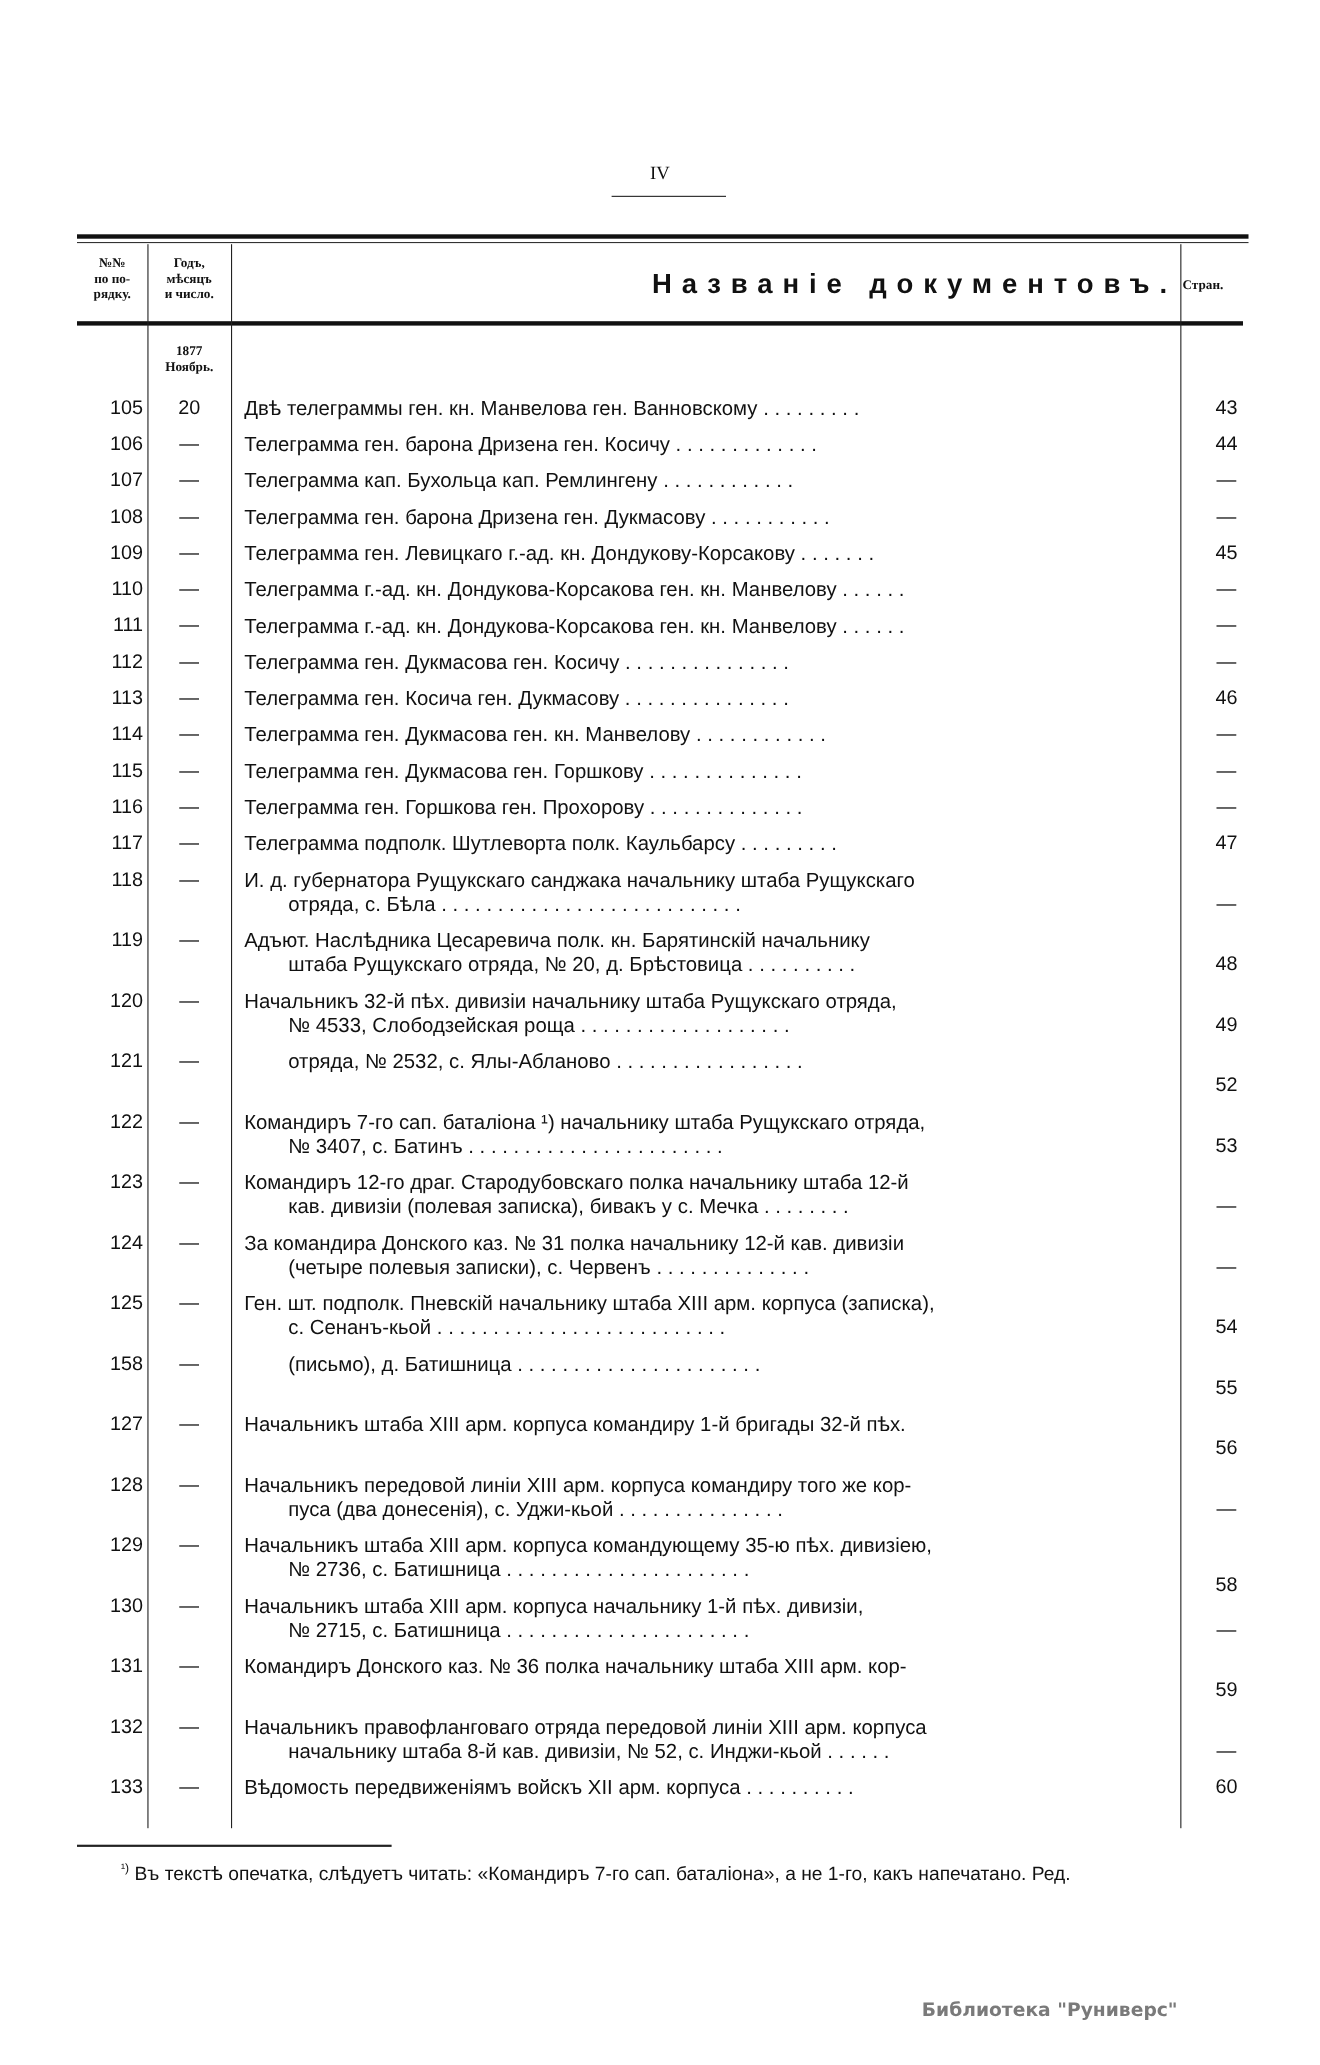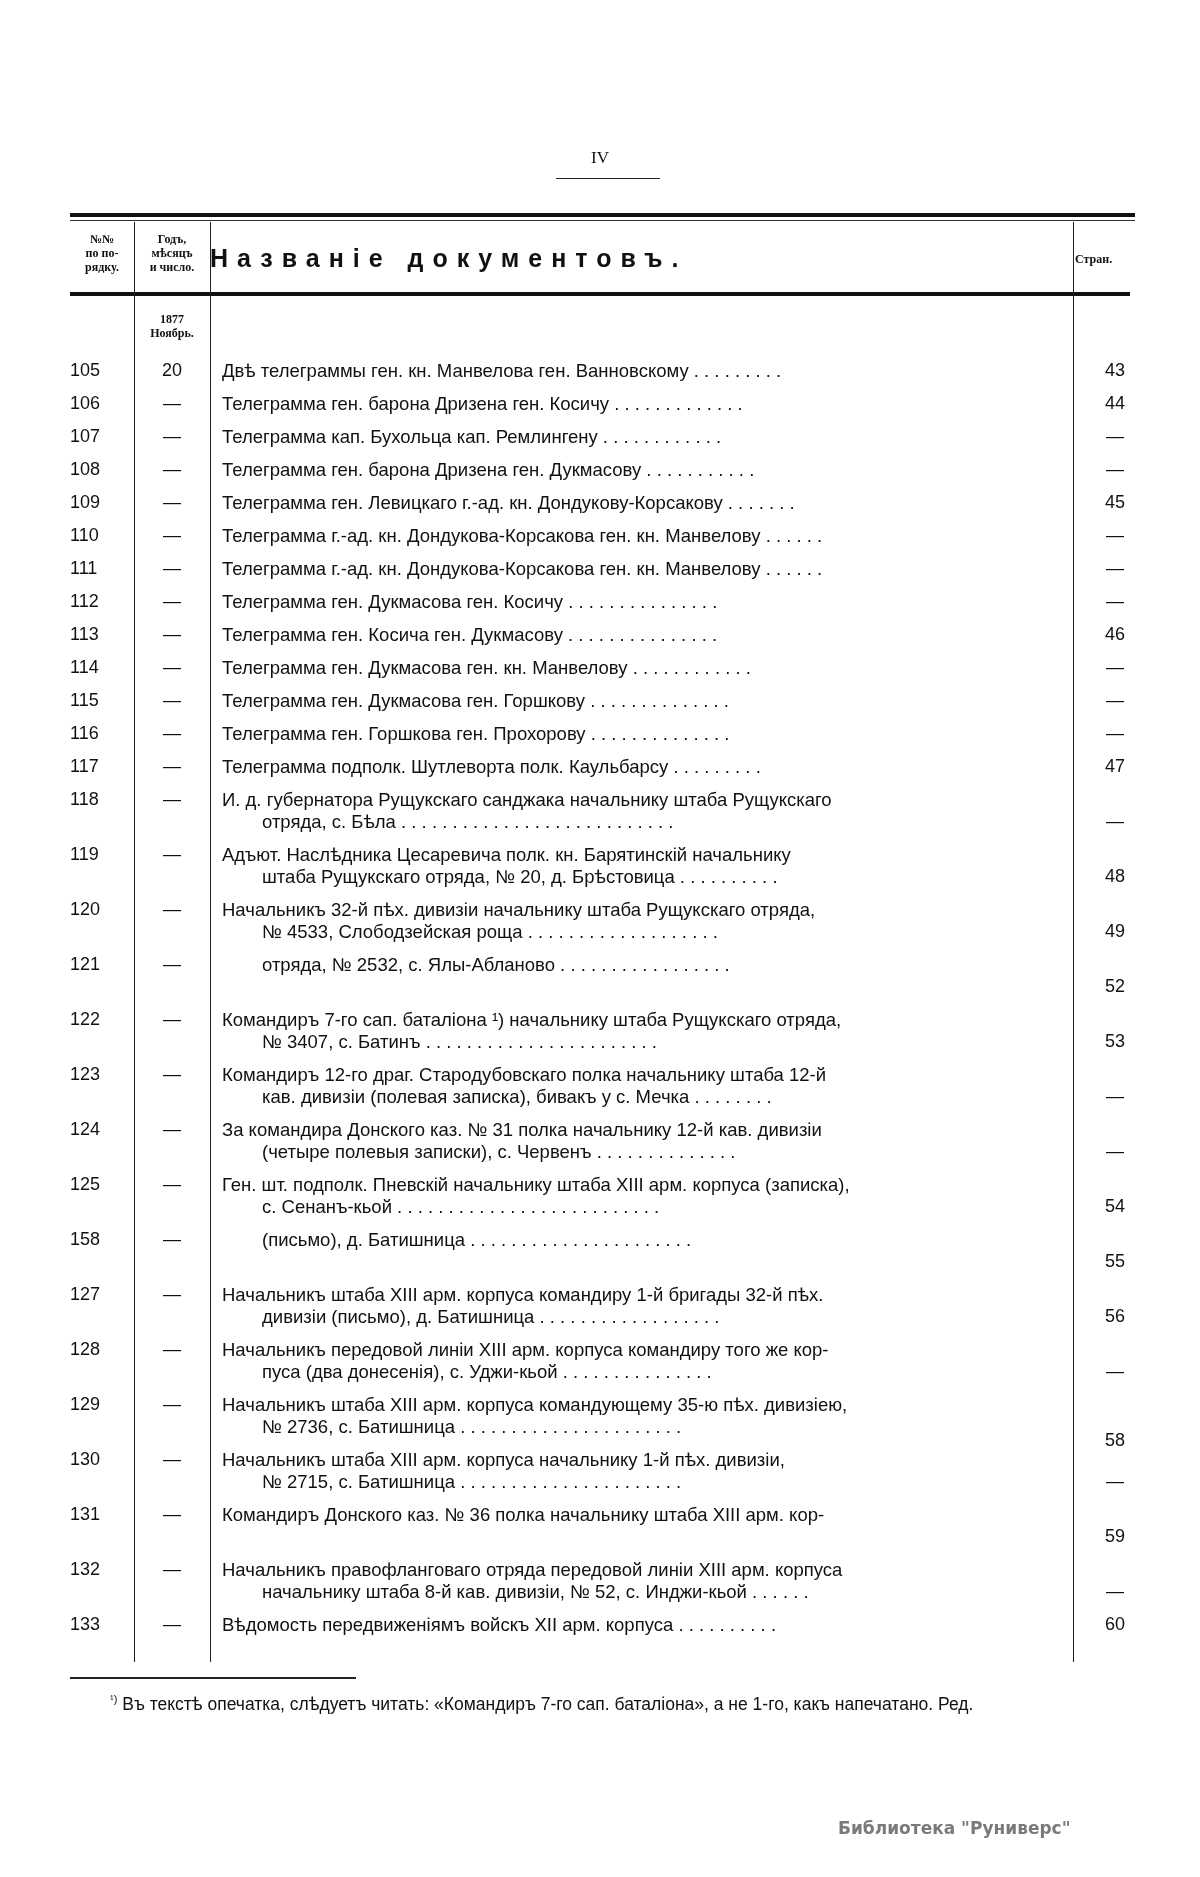--- a/index.html
+++ b/index.html
@@ -7,28 +7,28 @@
          font-family:"Liberation Sans", sans-serif; color:#111; }
   .page-num { position:absolute; left:560px; top:148px; width:80px; text-align:center;
               font-family:"Liberation Serif", serif; font-size:17px; }
   .page-num-rule { position:absolute; left:556px; top:178px; width:104px; height:1px; background:#222; }
   .rule-top1 { position:absolute; left:70px; top:213px; width:1065px; height:4px; background:#111; }
   .rule-top2 { position:absolute; left:70px; top:220px; width:1065px; height:1px; background:#333; }
   .rule-head { position:absolute; left:70px; top:292px; width:1060px; height:4px; background:#111; }
   .vline { position:absolute; width:1px; background:#222; }
   .hdr-cell { position:absolute; font-family:"Liberation Serif", serif; font-weight:bold;
               font-size:12px; line-height:14px; text-align:center; }
-  .hdr-title { position:absolute; left:210px; top:244px; width:860px; text-align:left;
+  .hdr-title { position:absolute; left:210px; top:244px; width:860px; text-align:right;
                font-weight:bold; font-size:25px; letter-spacing:9px; }
   .hdr-page { position:absolute; left:1075px; top:252px; width:70px; text-align:left;
               font-family:"Liberation Serif", serif; font-weight:bold; font-size:12px; }
   .year { position:absolute; left:134px; top:312px; width:76px; text-align:center;
           font-family:"Liberation Serif", serif; font-weight:bold; font-size:12px; line-height:14px; }
   .row { position:absolute; left:70px; width:1080px; }
-  .c-num { position:absolute; left:0; width:60px; text-align:left; font-size:18px; }
+  .c-num { position:absolute; left:0; width:60px; text-align:right; font-size:18px; }
   .c-date { position:absolute; left:64px; width:76px; text-align:center; font-size:18px; }
   .c-title { position:absolute; left:152px; width:910px; font-size:18.5px; line-height:22px;
              text-align:justify; }
   .c-title .l2 { display:block; padding-left:40px; }
   .c-page { position:absolute; left:1015px; width:60px; text-align:center; font-size:18px; }
   .footrule { position:absolute; left:70px; top:1677px; width:286px; height:2px; background:#222; }
   .footnote { position:absolute; left:70px; top:1688px; width:1070px; font-size:17.5px; line-height:22px;
               text-indent:40px; }
   .watermark { position:absolute; left:838px; top:1818px; font-family:"DejaVu Sans", sans-serif;
                font-weight:bold; font-size:17px; color:#7a7a7a; }
@@ -248,21 +248,20 @@
       <div class="c-title">
         <span class="l2" style="display:block">(письмо), д. Батишница . . . . . . . . . . . . . . . . . . . . . .</span>
       </div>
       <div class="c-page" style="top:22px">55</div>
     </div>
     <div class="row" style="top: 1284px;">
       <div class="c-num">127</div>
       <div class="c-date">—</div>
       <div class="c-title">
         <span class="" style="display:block">Начальникъ штаба XIII арм. корпуса командиру 1-й бригады 32-й пѣх.</span>
-        <span class="l2" style="display:block">дивизіи (письмо), д. Батишница . . . . . . . . . . . . . . . . . .</span>
       </div>
       <div class="c-page" style="top:22px">56</div>
     </div>
     <div class="row" style="top: 1339px;">
       <div class="c-num">128</div>
       <div class="c-date">—</div>
       <div class="c-title">
         <span class="" style="display:block">Начальникъ передовой линіи XIII арм. корпуса командиру того же кор-</span>
         <span class="l2" style="display:block">пуса (два донесенія), с. Уджи-кьой . . . . . . . . . . . . . . .</span>
       </div>

